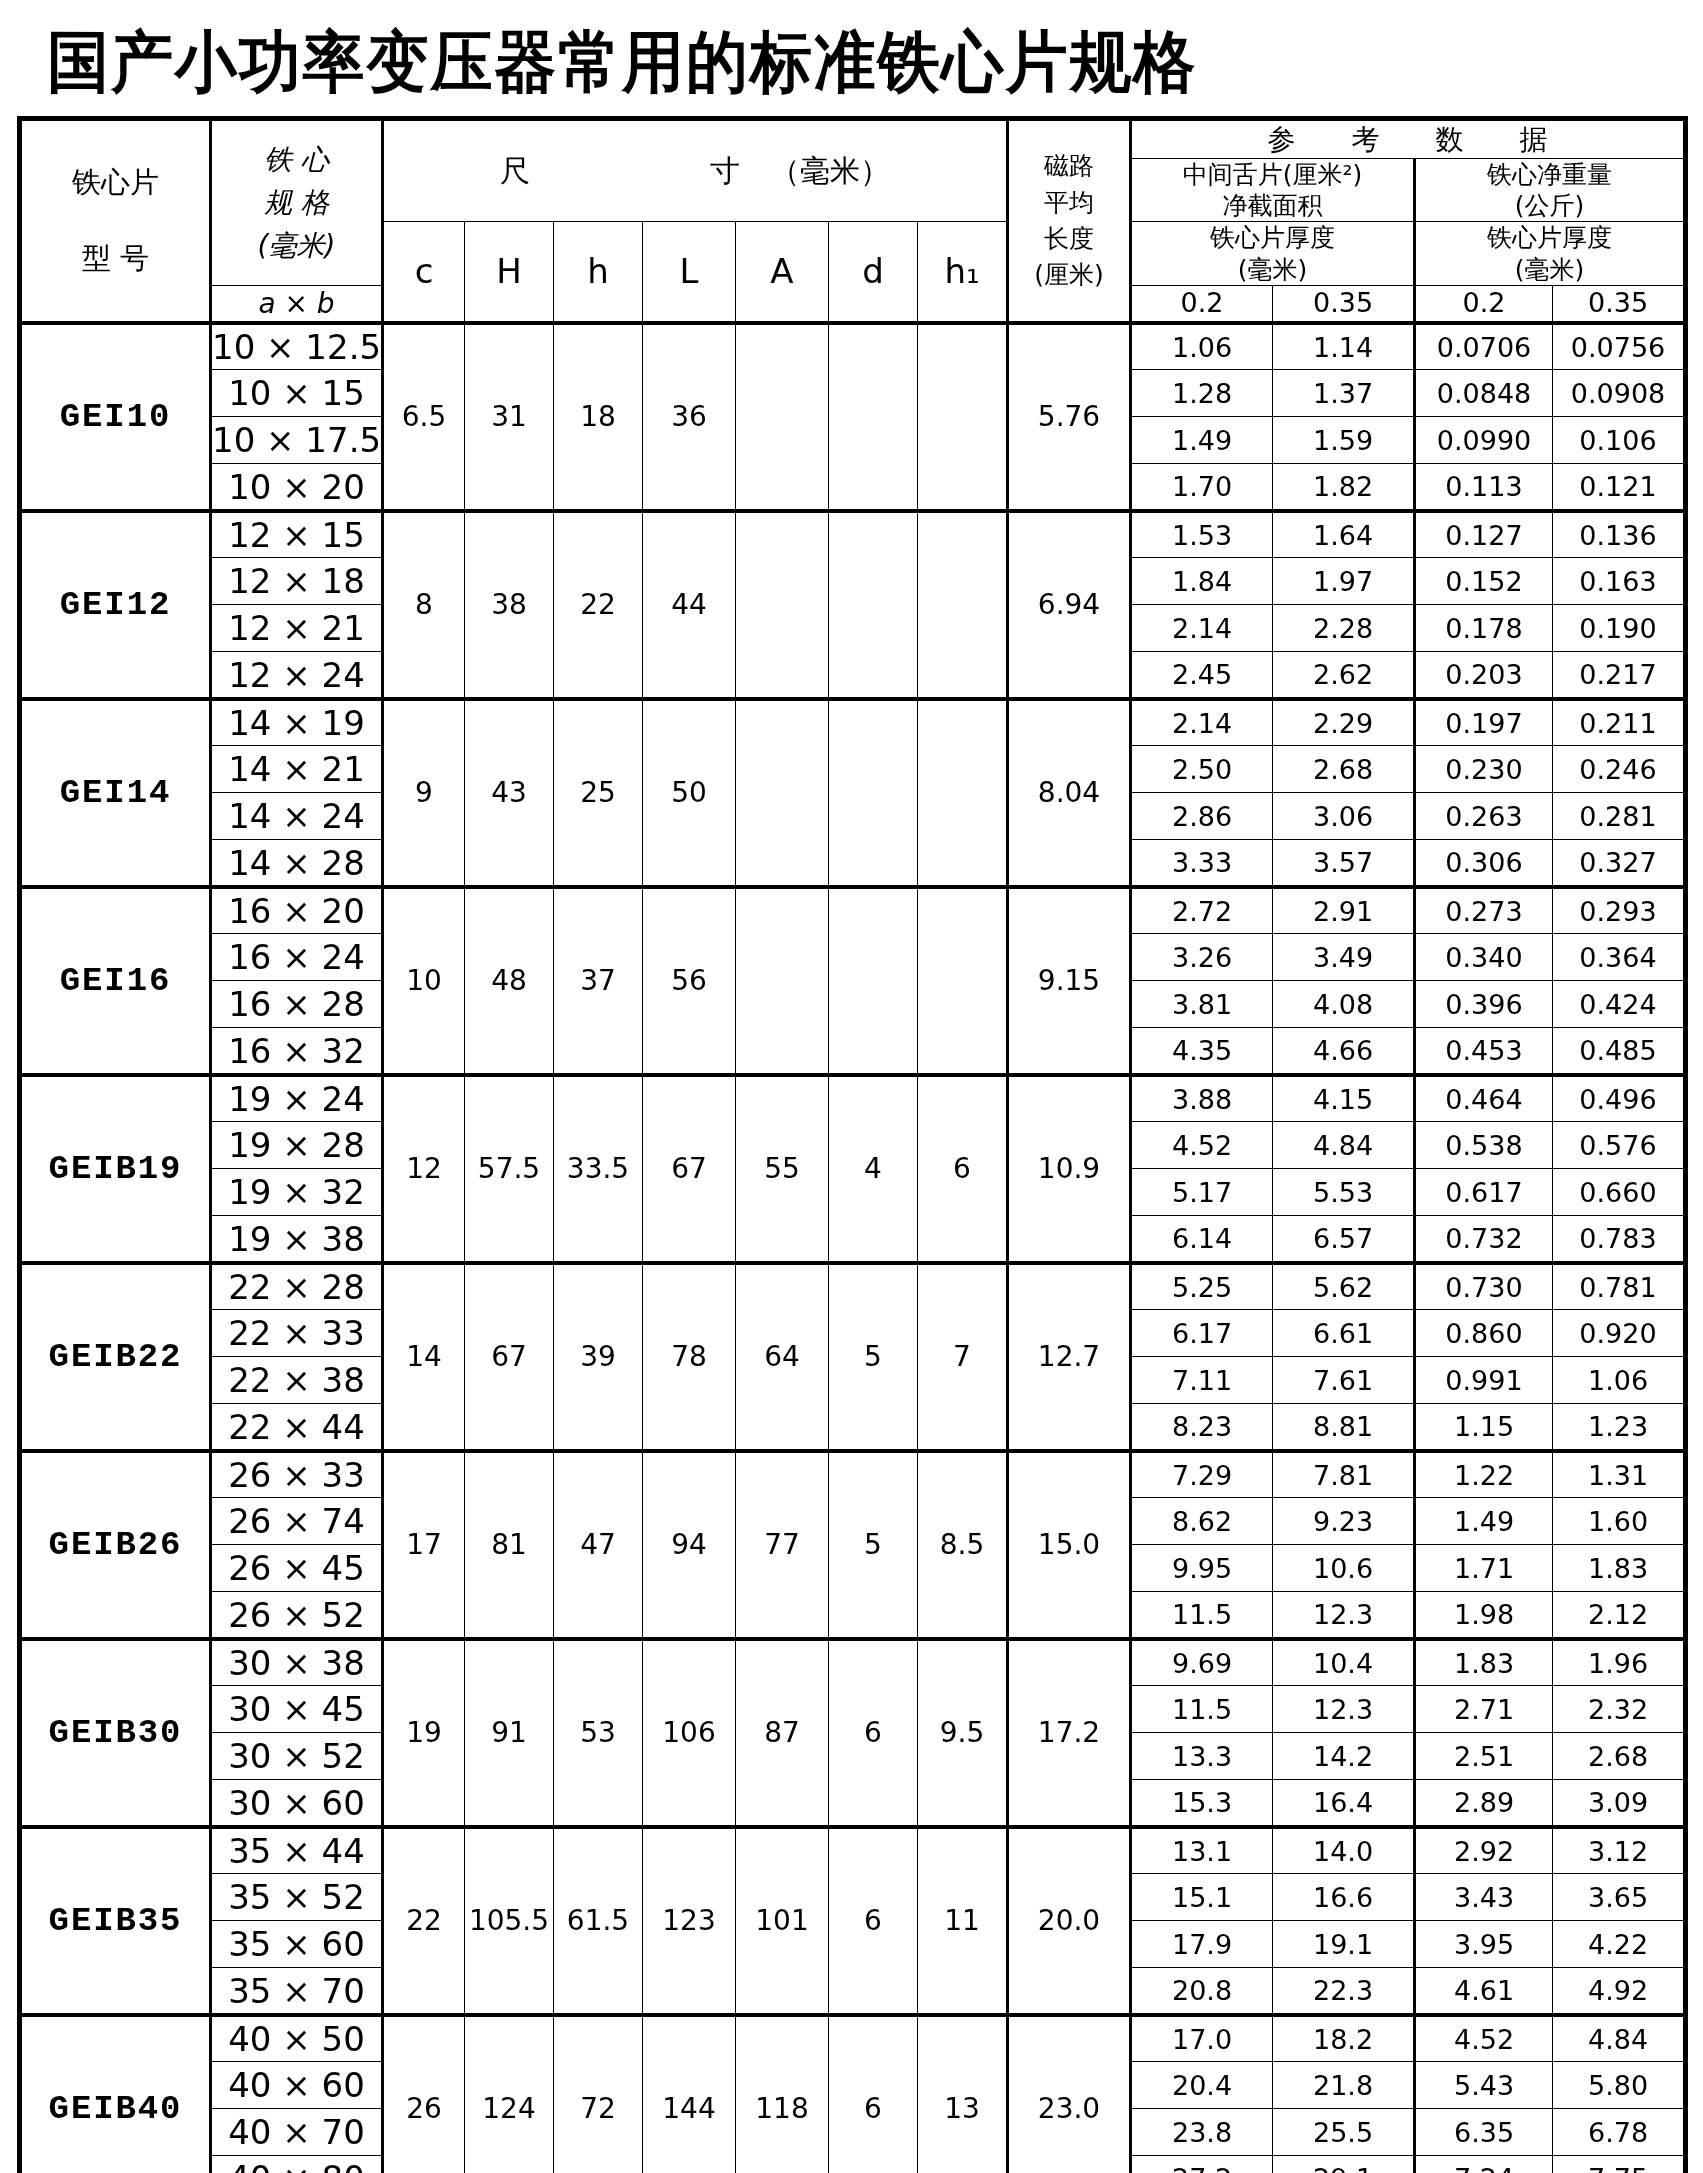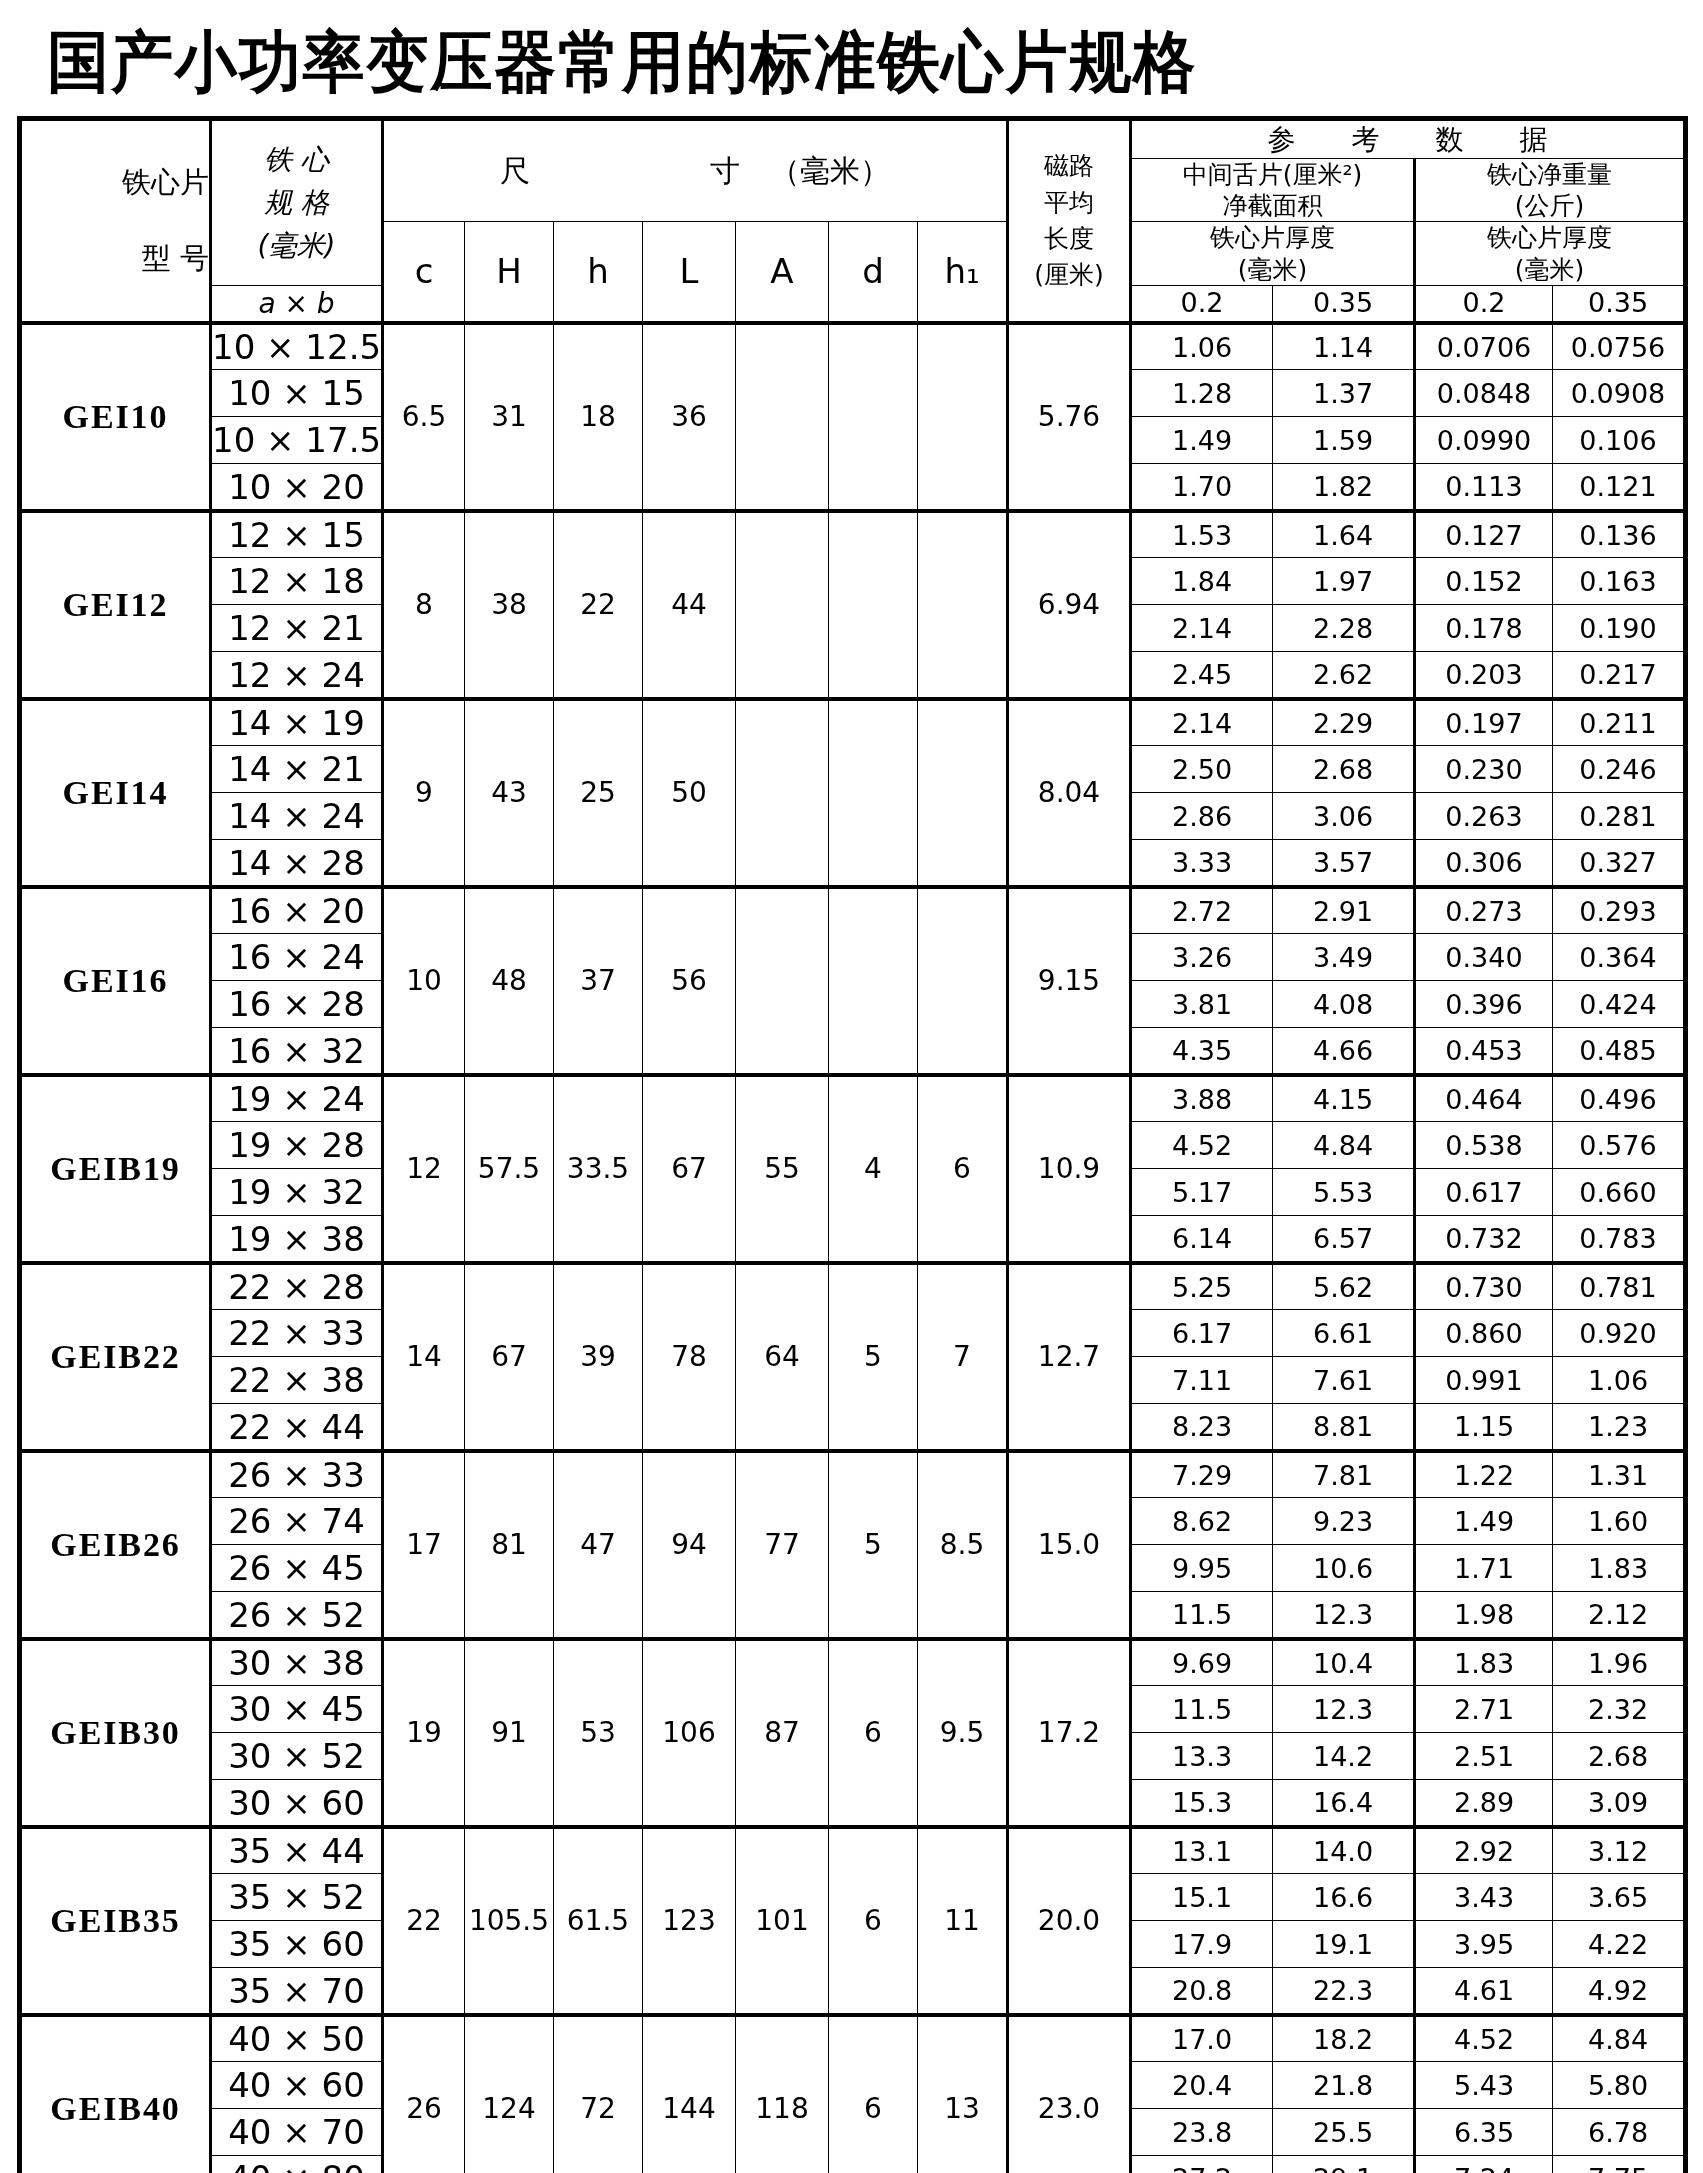--- a/index.html
+++ b/index.html
@@ -17,39 +17,39 @@
   th,td{
     border:1.9px solid #000;text-align:center;vertical-align:middle;
     padding:0;overflow:hidden;
   }
   thead th{font-weight:normal;white-space:pre-line;line-height:1.25;}
   thead tr.hr1 th{height:37px;}
   thead tr.hr2 th{height:52px;}
   thead tr.hr3 th{height:52px;margin-top:31px;}
   thead tr.hr4 th{height:35px;margin-left:16px;}
   thead tr.hr4 th{border-bottom:4.7px solid #000;}
-  .th-model{font-size:29px;line-height:2.6;border-right:3.7px solid #000;text-align:right;}
+  .th-model{font-size:29px;line-height:2.6;border-right:3.7px solid #000;}
   .th-spec{font-size:28px;line-height:1.55;border-right:3.7px solid #000;font-style:italic;}
   .th-axb{font-size:28px;font-style:italic;border-right:3.7px solid #000;}
   .th-dims{font-size:30px;white-space:pre;}
   .th-dimletter{font-size:34px;}
   .th-path{font-size:25px;line-height:1.45;border-left:3.7px solid #000;border-right:3.7px solid #000;}
   .th-ref{font-size:28px;white-space:pre;}
   .th-area{font-size:25px;}
   .th-weight{font-size:25px;border-left:3.7px solid #000;}
   .th-thick{font-size:25px;}
   .th-thick.wt{border-left:3.7px solid #000;}
   .th-pct{font-size:27px;}
   .th-pct.wt{border-left:3.7px solid #000;}
 
   tbody tr{height:47px;}
   tbody td{font-size:28px;}
   tr.gf td{border-top:4.7px solid #000;}
   td.model{
-    border-right:3.7px solid #000;font-family:Liberation Serif, serif;
+    border-right:3.7px solid #000;font-family:Liberation Mono, monospace;
     font-weight:bold;font-size:34px;letter-spacing:1.9px;text-align:center;
   }
   td.spec{border-right:3.7px solid #000;font-size:34px;white-space:pre;}
   td.dim{font-size:28px;}
   td.dimlast{border-right:3.7px solid #000;}
   td.path{border-left:3.7px solid #000;border-right:3.7px solid #000;font-size:28px;}
   td.num{font-size:27px;}
   td.w02{border-left:3.7px solid #000;}
 </style>
 </head>

